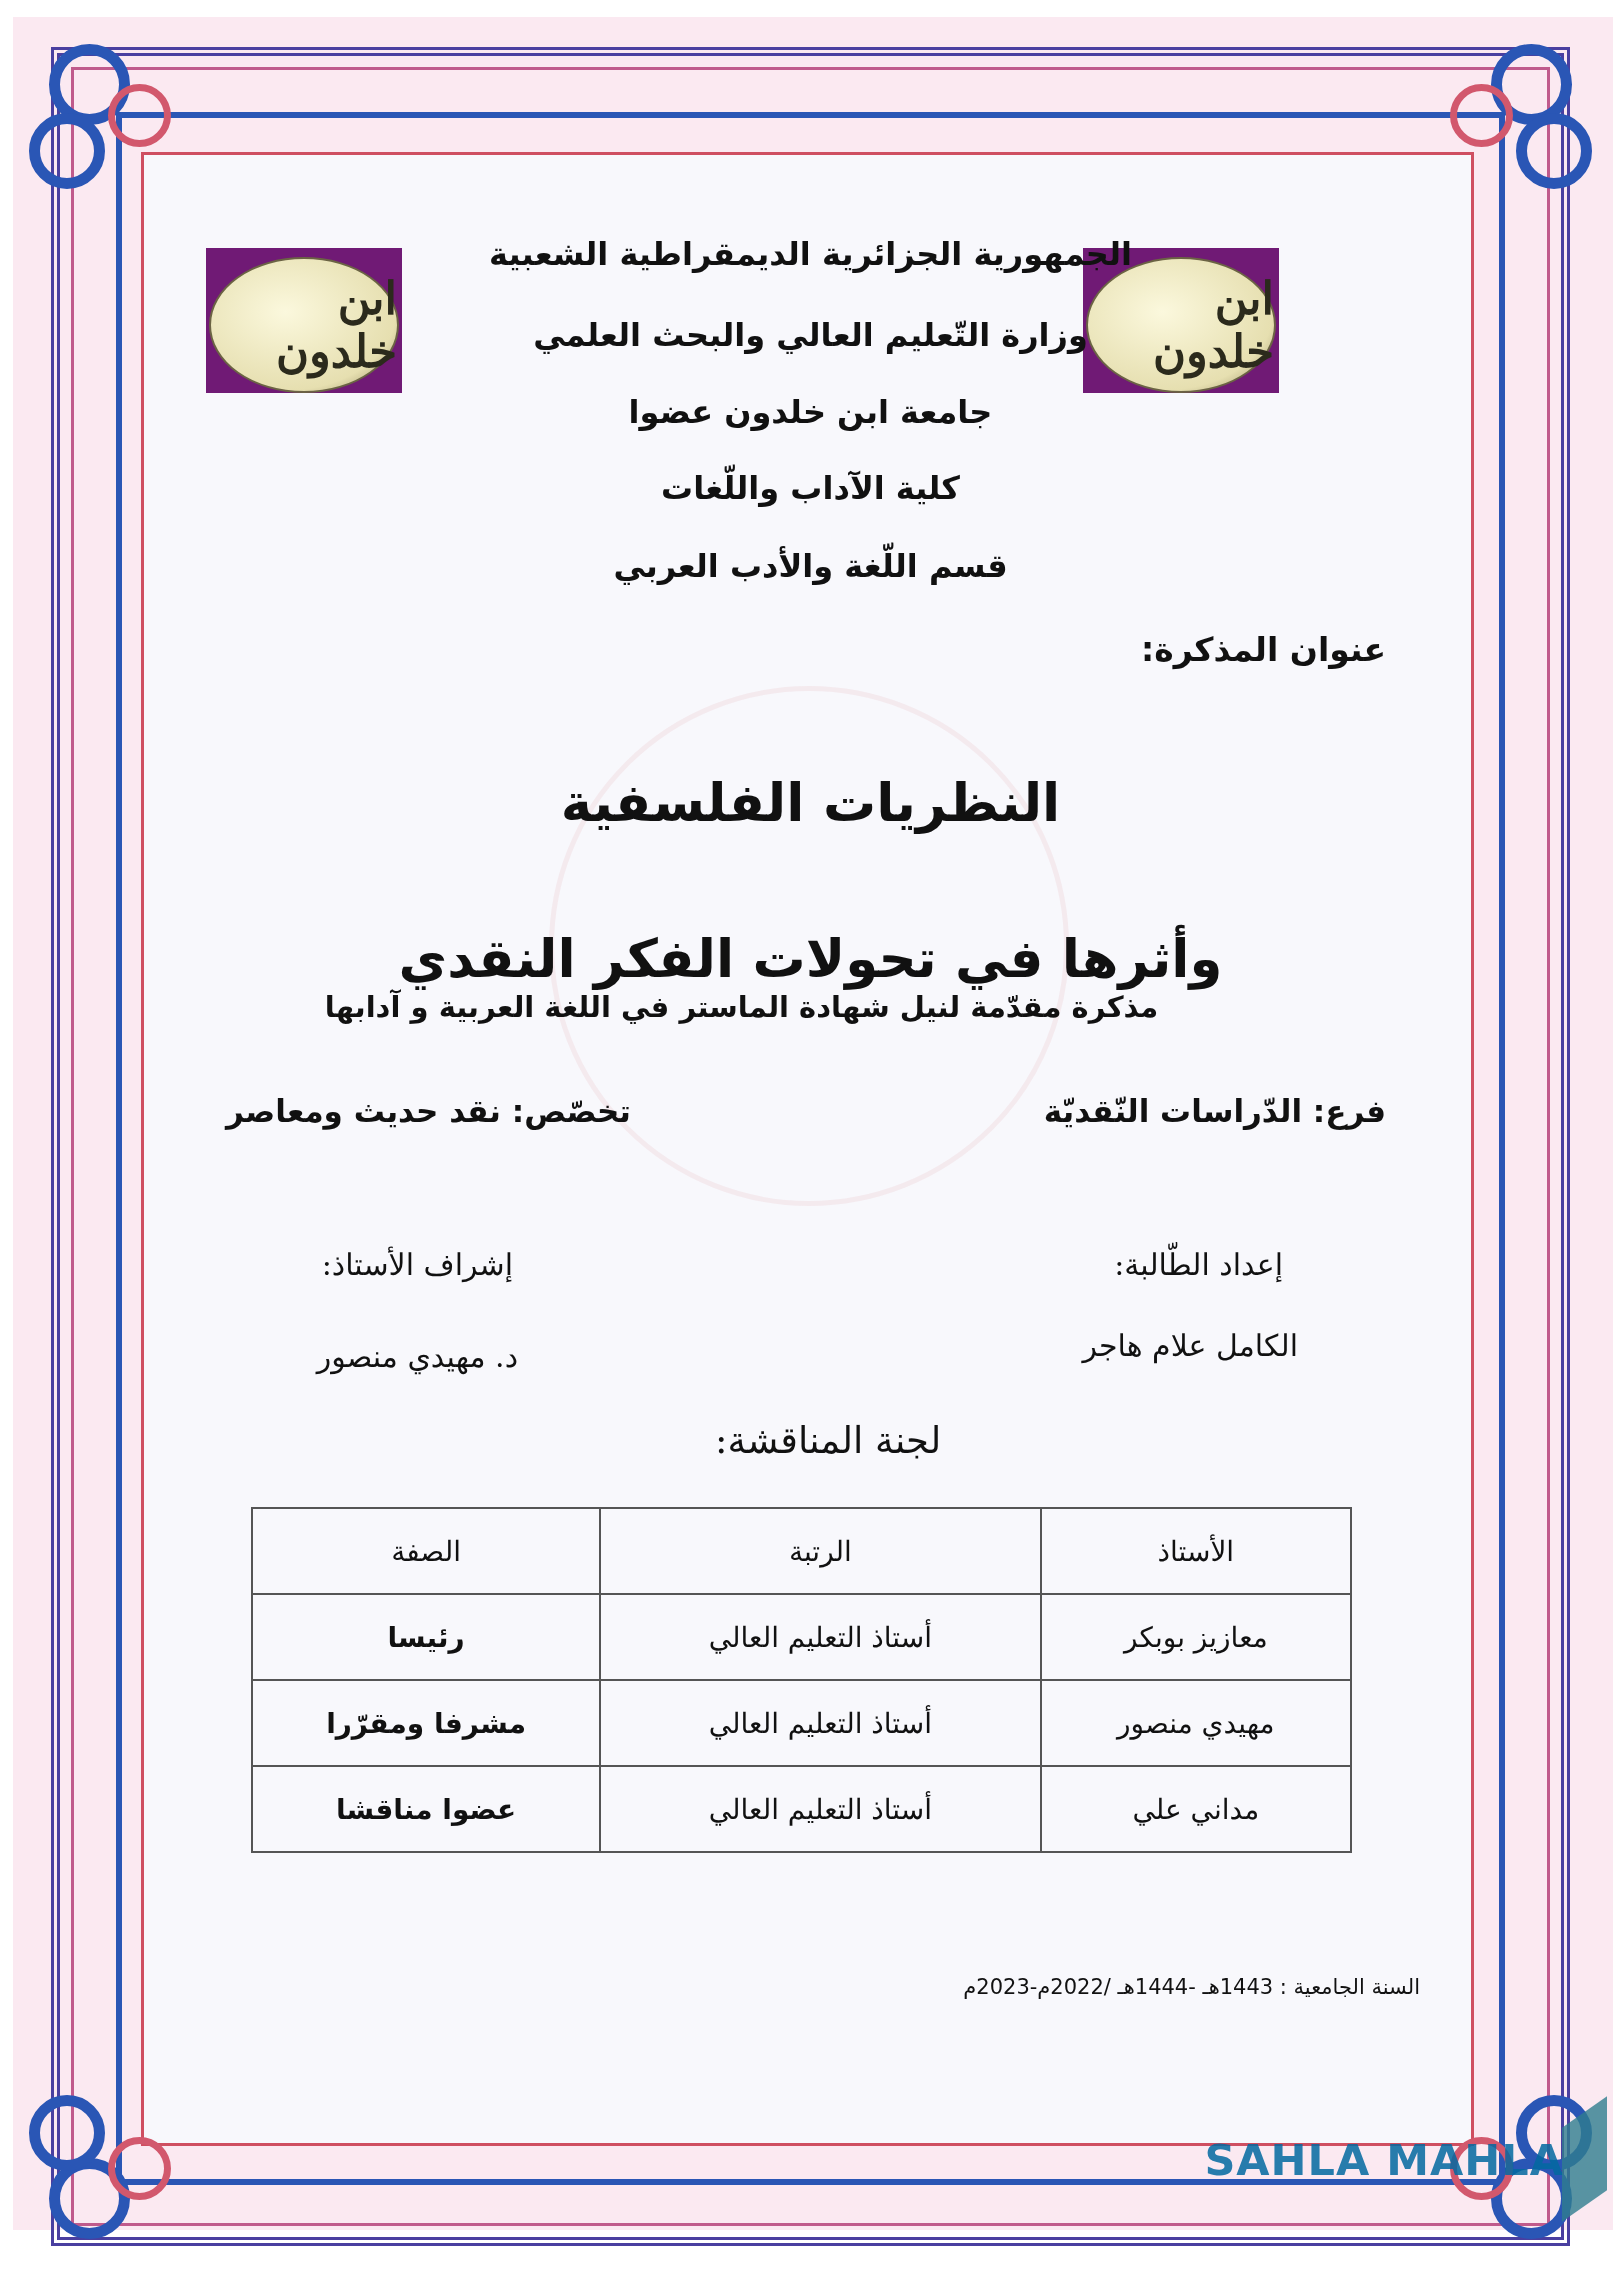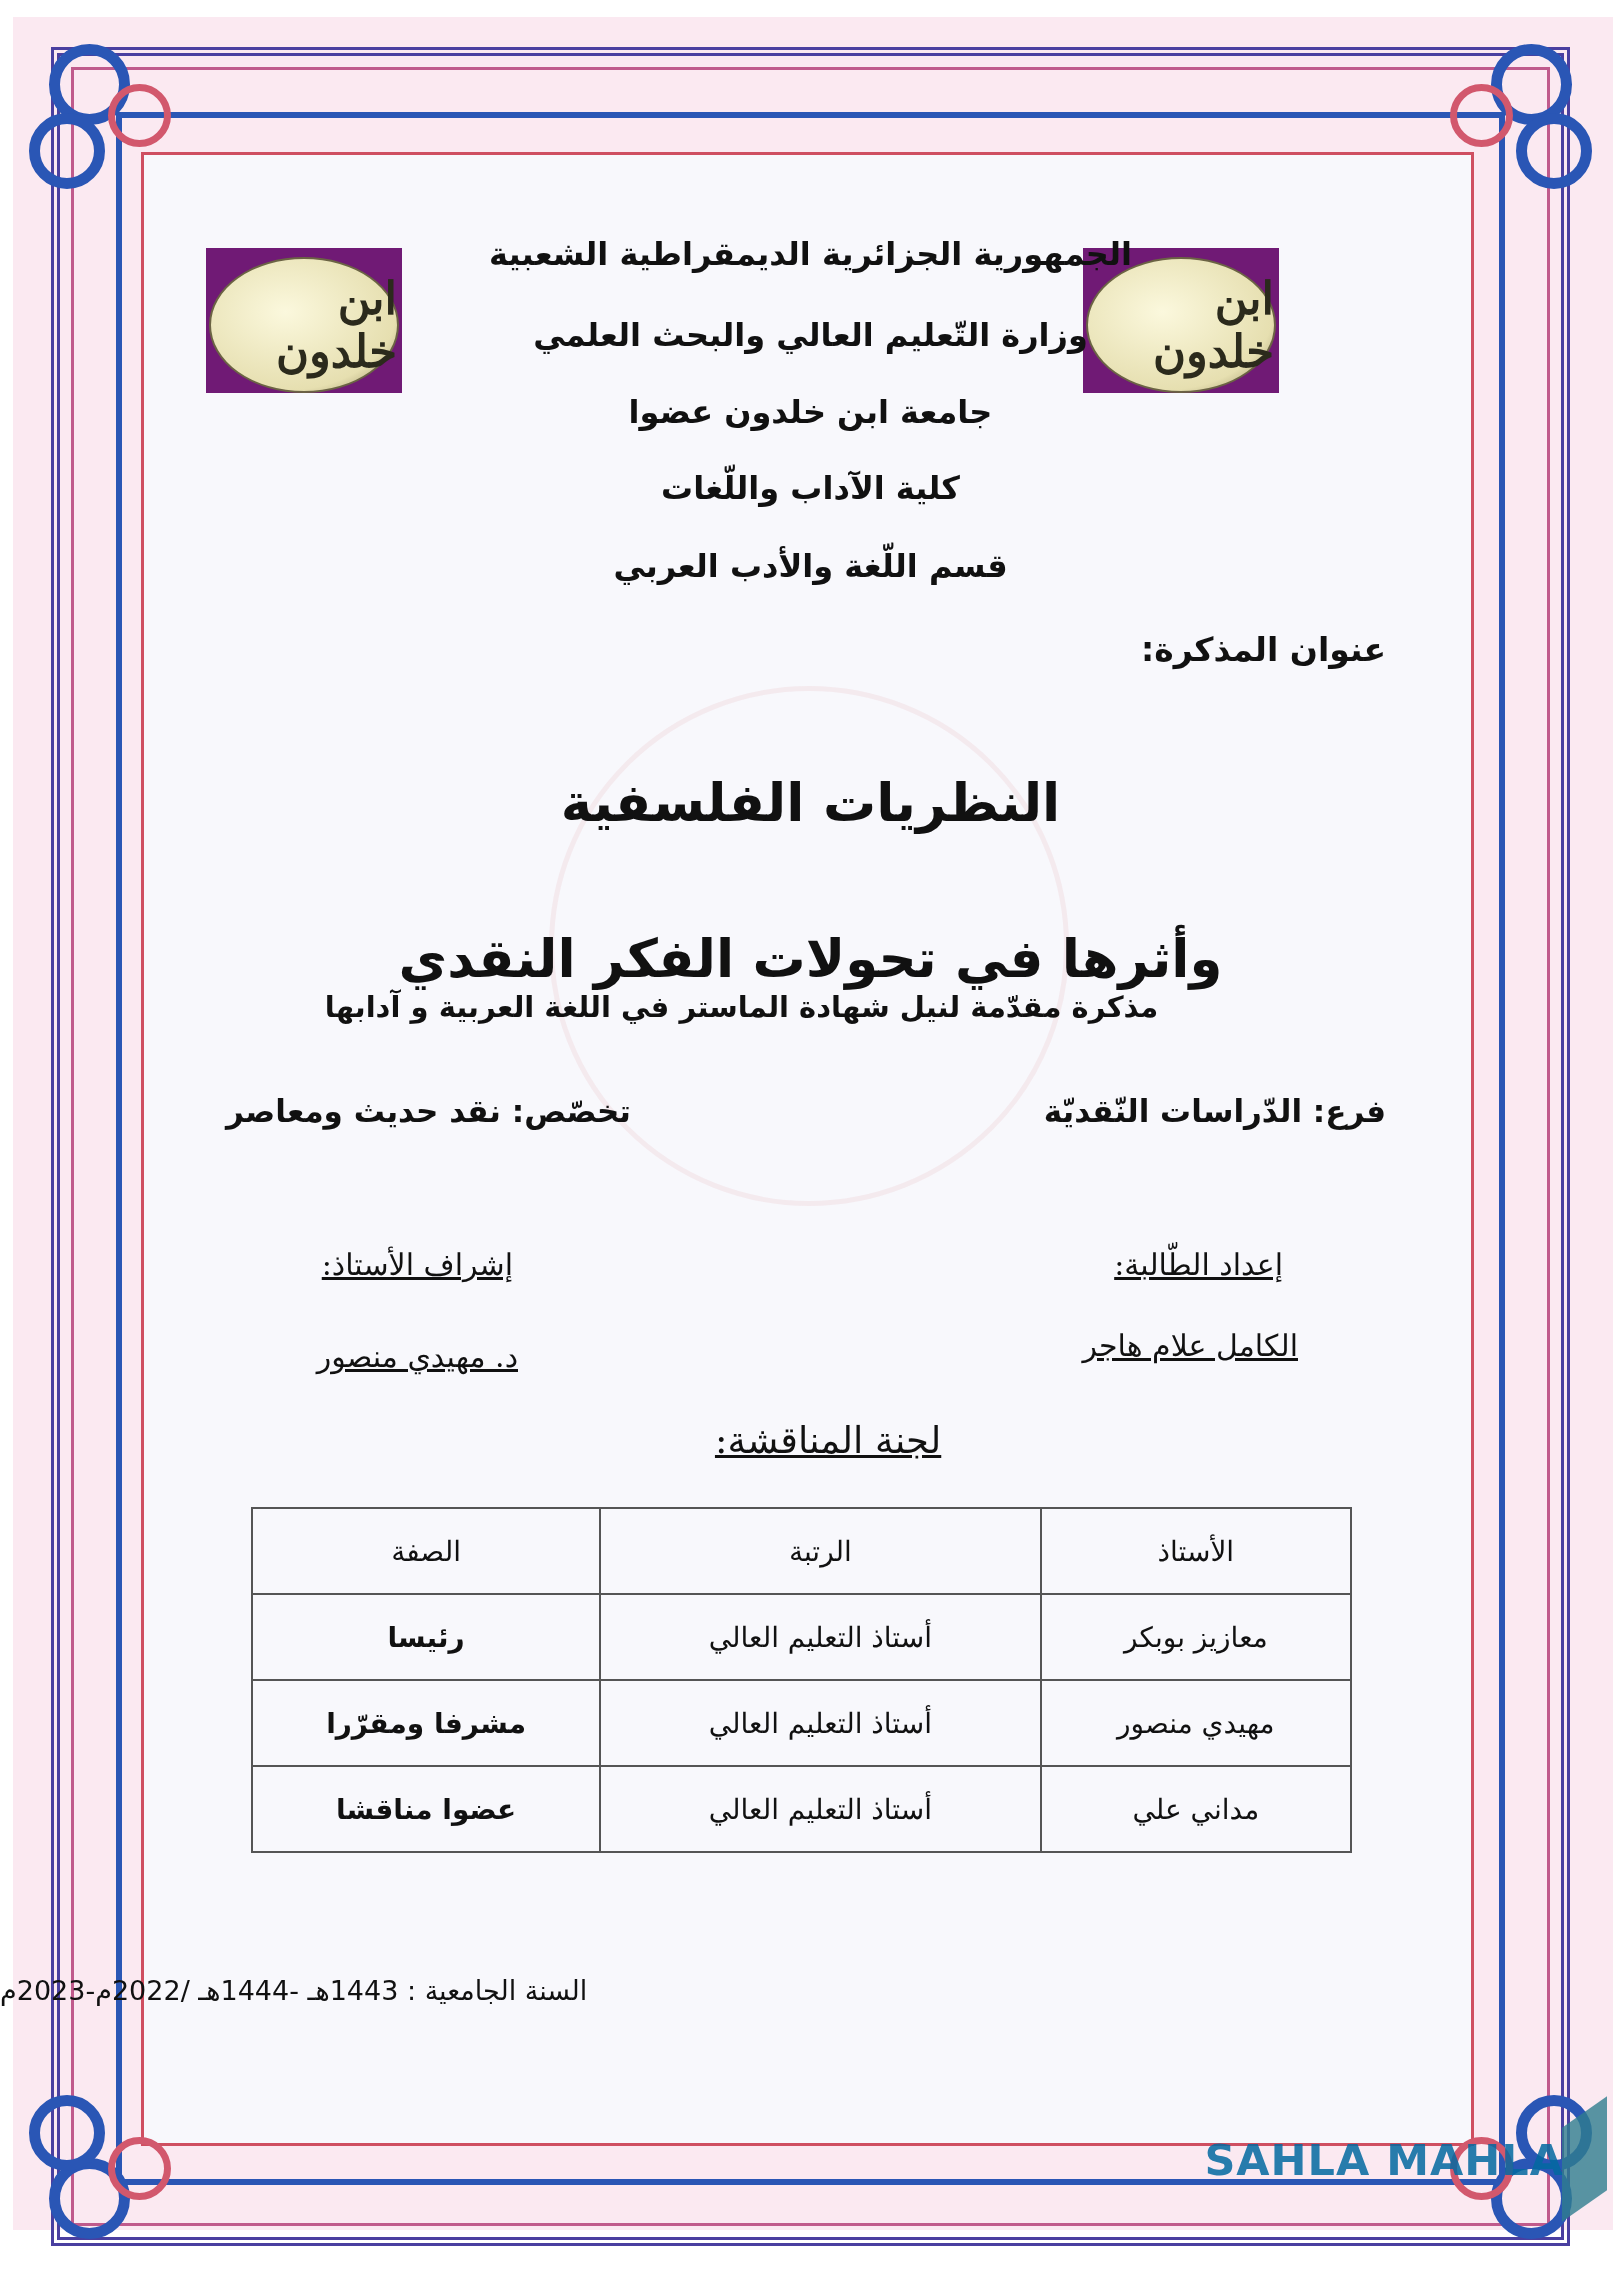--- a/index.html
+++ b/index.html
@@ -15,26 +15,26 @@
   .corner .sr{position:absolute;border-radius:50%;border:7.8px solid #d2586d;}
   .corner.tl{left:19.6px;top:24.5px;} .corner.tr{right:19.6px;top:24.5px;} .corner.bl{left:19.6px;bottom:34px;} .corner.br{right:19.6px;bottom:34px;}
   .content{position:absolute;left:0;top:0;width:1621px;height:2293px;direction:rtl;}
   .t{position:absolute;color:#111;white-space:nowrap;}
   .hdr{font-family:"DejaVu Sans",sans-serif;font-weight:bold;font-size:32px;width:1621px;left:0;text-align:center;}
   .logo{position:absolute;width:196px;height:145px;background:#701a75;display:flex;align-items:flex-end;justify-content:center;}
   .logo .oval{width:186px;height:132px;border-radius:50%;background:radial-gradient(ellipse at 40% 40%,#fbf8dd,#e6dfb0 70%,#8a7f55 100%);border:2px solid #6b6344;display:flex;align-items:center;justify-content:center;color:#2b2a1c;font-size:45px;font-weight:bold;font-family:"DejaVu Serif",serif;}
   .title{font-family:"DejaVu Sans",sans-serif;font-weight:bold;font-size:53px;left:0;width:1621px;text-align:center;}
   .sub{font-family:"DejaVu Sans",sans-serif;font-weight:bold;font-size:29px;left:0;width:1621px;text-align:center;}
   .lbl{font-family:"DejaVu Sans",sans-serif;font-weight:bold;font-size:33px;}
-  .plain{font-family:"DejaVu Serif",serif;font-size:30px;text-decoration:underline;}
+  .plain{font-family:"DejaVu Serif",serif;font-size:30px;}
   table.jury{position:absolute;left:251px;top:1507px;width:1101px;border-collapse:collapse;direction:rtl;}
   table.jury td{border:2px solid #555;height:82px;text-align:center;font-size:28px;font-family:"DejaVu Serif",serif;color:#111;}
   table.jury td.c0{width:292px;} table.jury td.c1{width:416px;} table.jury td.c2{width:328px;}
   table.jury td.bold{font-family:"DejaVu Sans",sans-serif;font-weight:bold;}
-  .year{font-family:"DejaVu Sans",sans-serif;font-size:27px;left:0;width:1489px;text-align:left;top:1975px;}
+  .year{font-family:"DejaVu Sans",sans-serif;font-size:21px;left:0;width:1489px;text-align:right;top:1975px;}
   .wm{position:absolute;right:57px;top:2135px;color:#0369a1;font-family:"DejaVu Sans",sans-serif;font-weight:bold;font-size:43px;opacity:.85;letter-spacing:1px;direction:ltr;}
   .wm-glyph{position:absolute;right:13.7px;top:2112px;width:45px;height:94px;background:#2f7d8f;opacity:.8;transform:skewY(-35deg);}
   .faint-seal{position:absolute;left:549px;top:686px;width:510px;height:510px;border-radius:50%;border:5.9px solid rgba(230,170,180,.18);}
 </style>
 </head>
 <body>
 
 <div class="sheet"></div>
 <div class="chain c1"></div>
 <div class="chain c2"></div>

